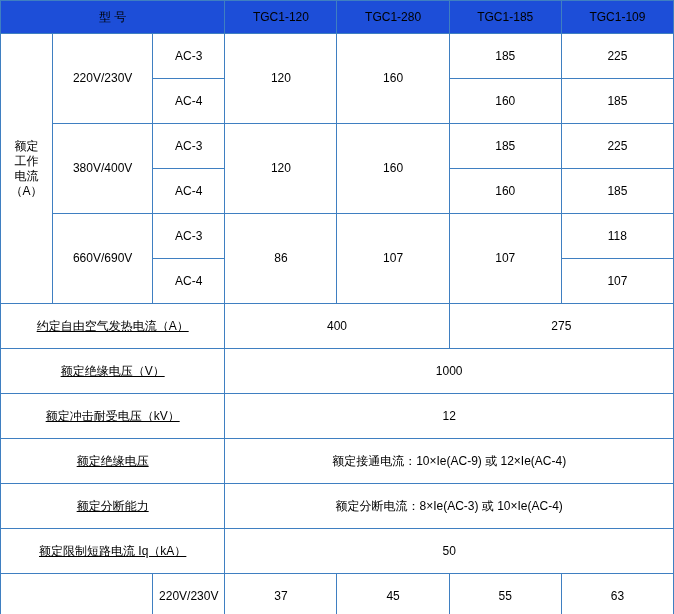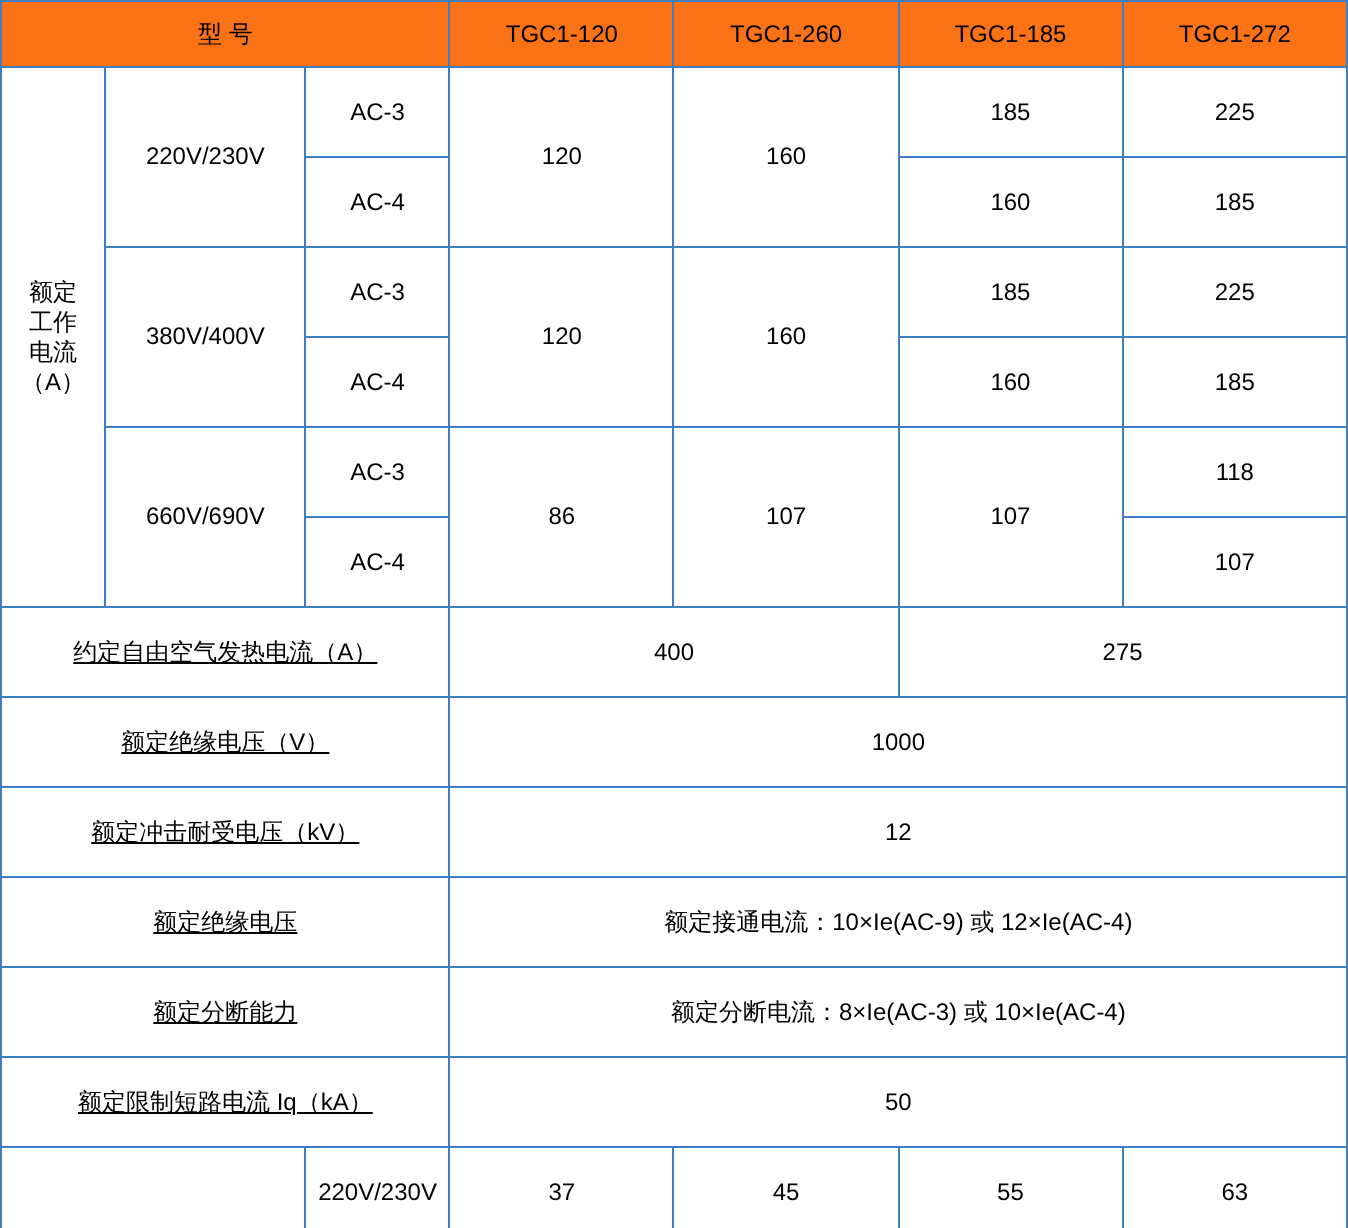--- a/index.html
+++ b/index.html
@@ -22,21 +22,21 @@
     border: 1px solid #3f7fc1;
     text-align: center;
     vertical-align: middle;
     font-size: 12px;
     color: #000000;
     padding: 2px 3px;
     font-weight: normal;
     line-height: 1.25;
   }
   .hdr {
-    background: #f97316;
+    background: #1d4ed8;
     color: #ffffff;
     font-size: 13px;
     height: 28px;
   }
   .vlabel {
     font-size: 12px;
     line-height: 1.5;
     width: 52px;
     margin-left: 40px;
   }
@@ -69,23 +69,23 @@
     <col style="width:112px">
     <col style="width:112px">
     <col style="width:112px">
     <col style="width:112px">
   </colgroup>
 
   <tbody>
       <tr>
     <th class="hdr" colspan="3">型 号</th>
     <th class="hdr">TGC1-120</th>
-    <th class="hdr">TGC1-260</th>
+    <th class="hdr">TGC1-280</th>
     <th class="hdr">TGC1-185</th>
-    <th class="hdr">TGC1-272</th>
+    <th class="hdr">TGC1-109</th>
   </tr>
 
   <tr>
     <td class="vlabel" rowspan="6">
       <div>额定</div>
       <div>工作</div>
       <div>电流</div>
       <div>（A）</div>
     </td>
     <td class="sub" rowspan="2">220V/230V</td>

